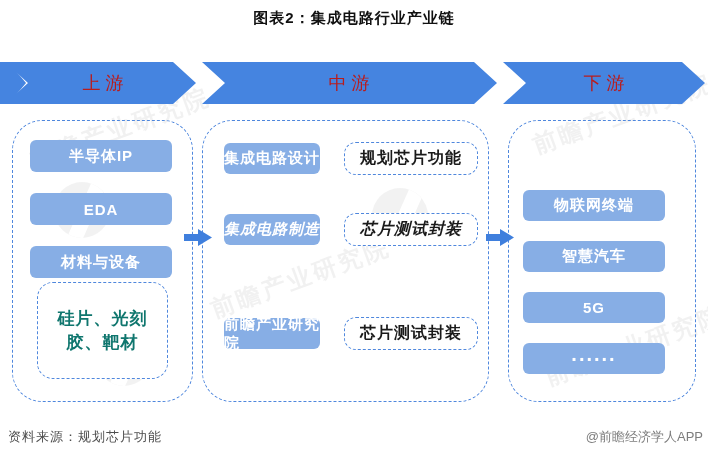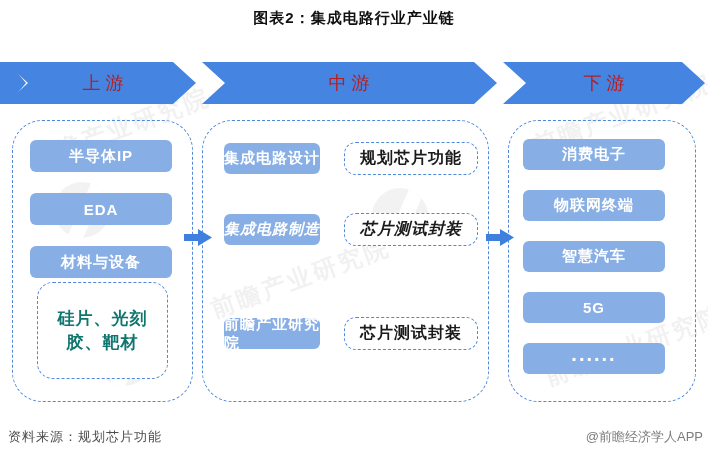--- a/index.html
+++ b/index.html
@@ -132,21 +132,20 @@
       <div class="mid-label">集成电路制造</div>
       <div class="mid-desc">芯片测试封装</div>
     </div>
     <div class="mid-row mid-row-2">
       <div class="mid-label">前瞻产业研究院</div>
       <div class="mid-desc">芯片测试封装</div>
     </div>
   </div>
 
   <div class="container cont-down">
-    <div class="bluebox down-box down-box-0">消费电子</div>
     <div class="bluebox down-box down-box-1">物联网终端</div>
     <div class="bluebox down-box down-box-2">智慧汽车</div>
     <div class="bluebox down-box down-box-3">5G</div>
     <div class="bluebox down-box down-box-4 dots">
       <span>......</span>
     </div>
   </div>
 
   <svg class="flow-arrow flow-arrow-1" width="28" height="17" viewBox="0 0 28 17">
     <polygon points="0,5 14,5 14,0 28,8.5 14,17 14,12 0,12" fill="#3f7fdd"></polygon>

